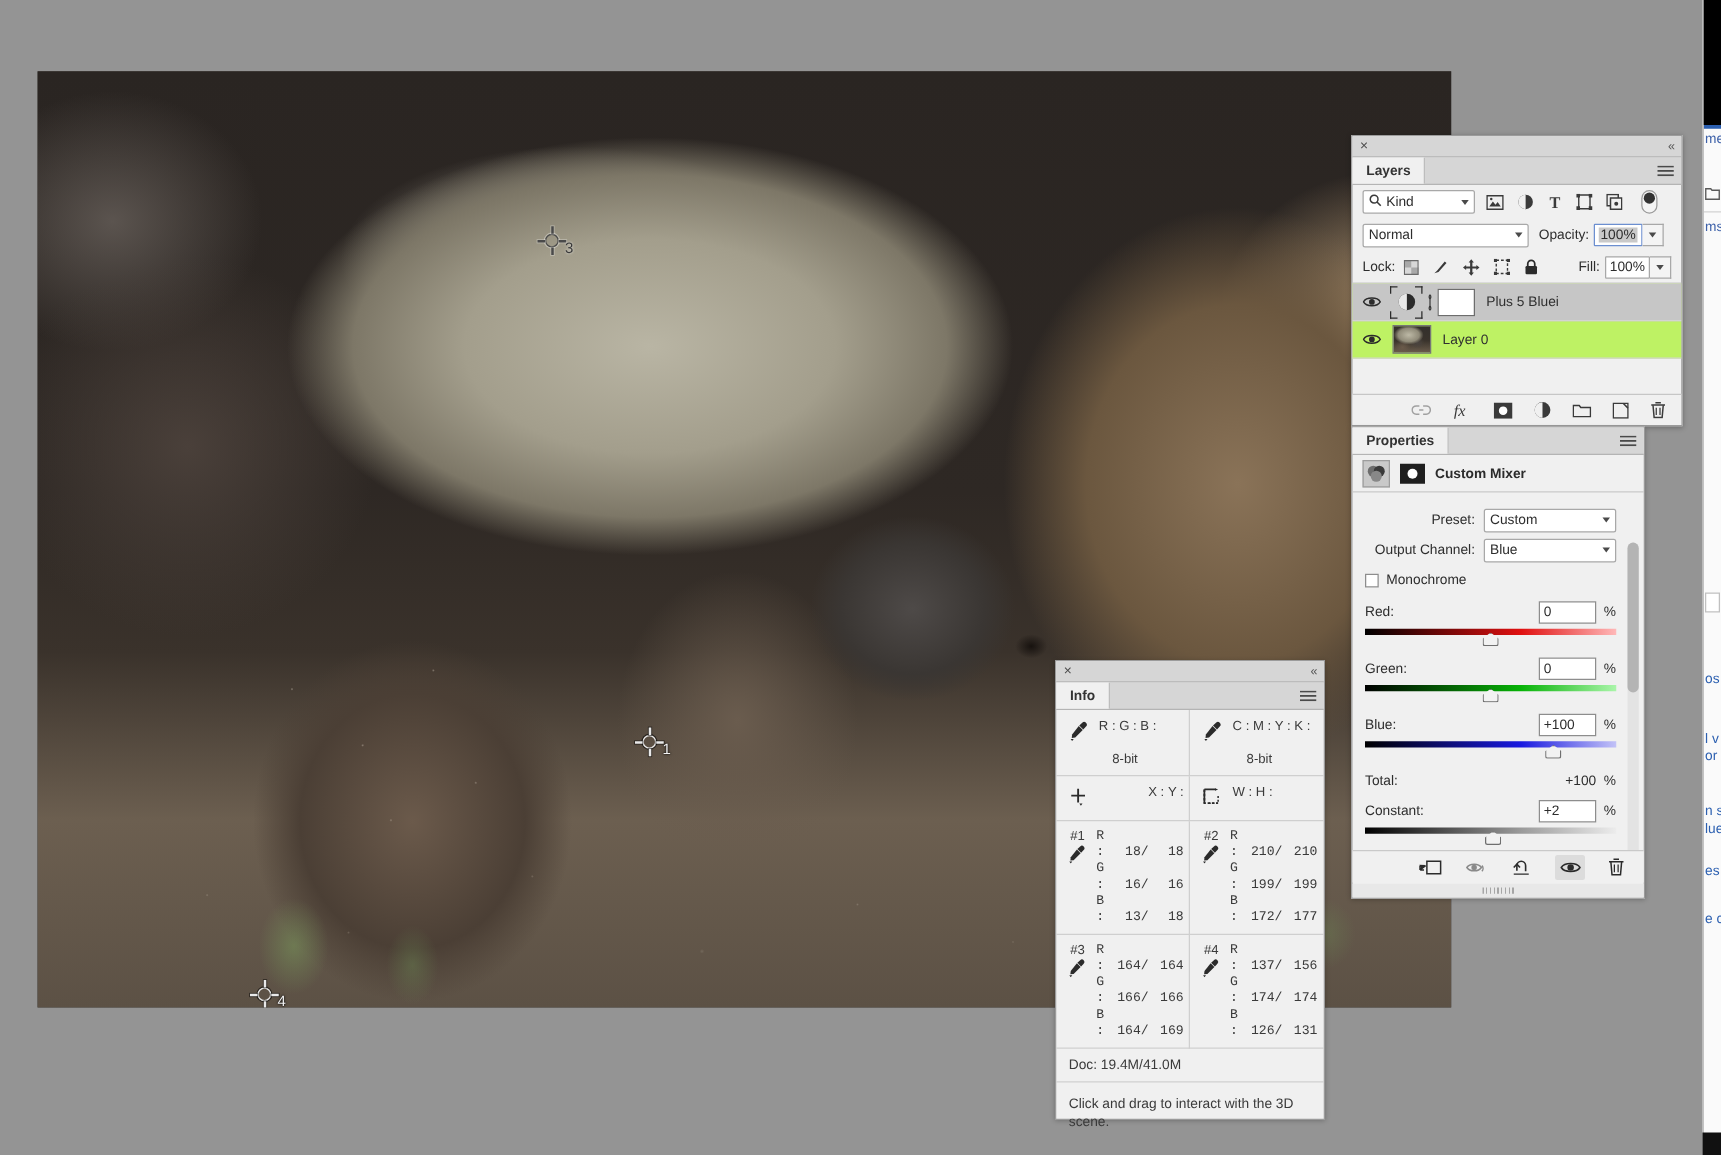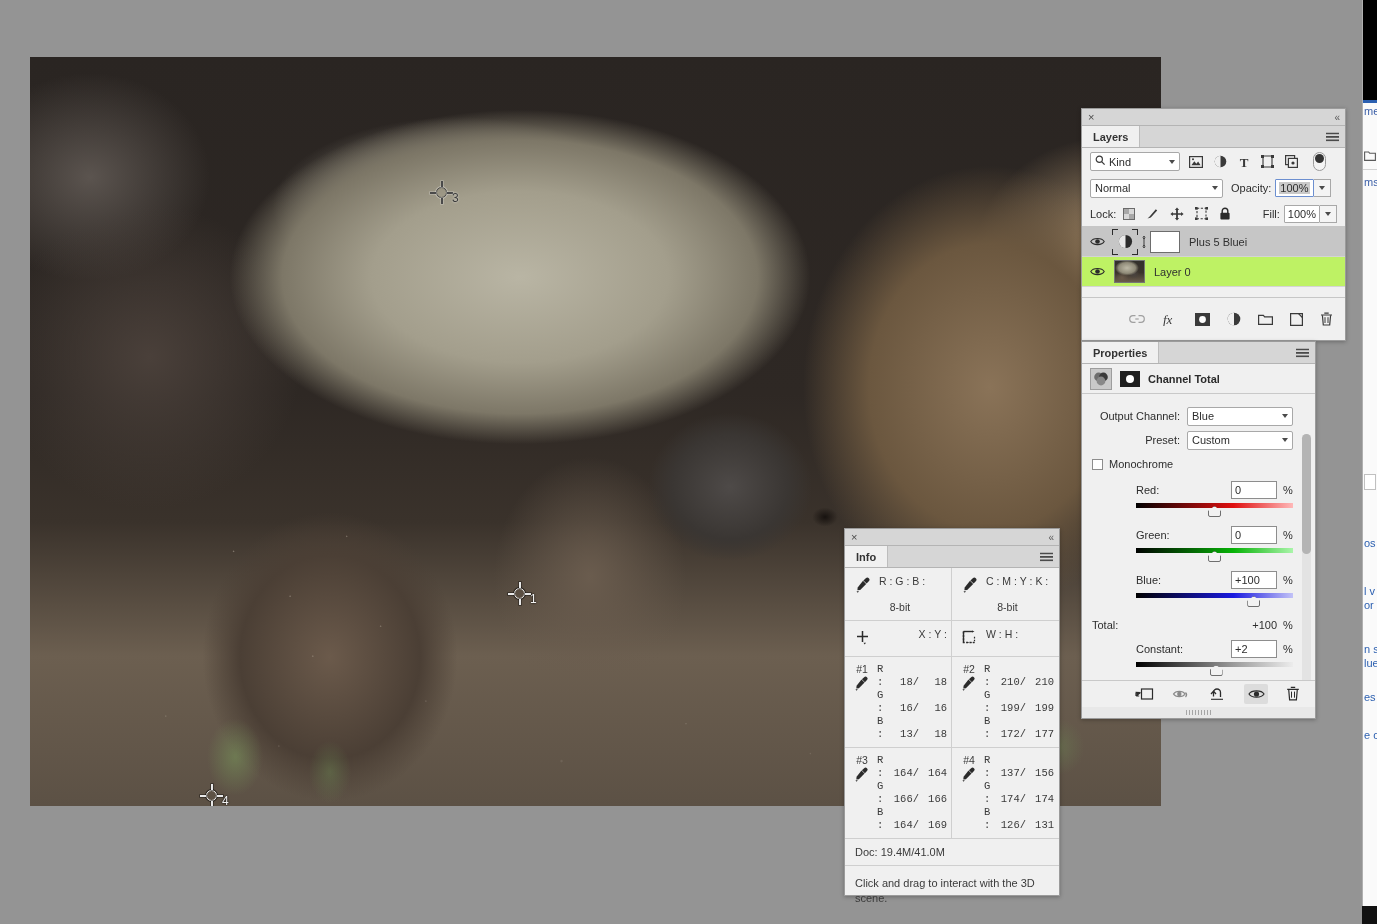--- a/index.html
+++ b/index.html
@@ -203,21 +203,21 @@
   .layer-thumb-img {
     width: 31px; height: 23px; border: 1px solid #767676; margin-left: 2px;
     background:
       radial-gradient(ellipse 14px 9px at 12px 7px, #bdb9a6 0%, #8f8a78 60%, rgba(120,115,100,0) 85%),
       radial-gradient(ellipse 7px 6px at 19px 13px, #4a4440 0%, rgba(58,52,48,0) 80%),
       radial-gradient(ellipse 8px 7px at 7px 17px, #6a5a4a 0%, rgba(90,76,62,0) 80%),
       linear-gradient(to bottom, #33302c 0%, #3a332c 55%, #6a5c4c 100%);
   }
 
   .layers-bottom {
-    position: absolute; left: 0; right: 0; bottom: 0; height: 43px;
+    position: absolute; left: 0; right: 0; bottom: 0; height: 25px;
     background: #f0f0f0; border-top: 1px solid #c6c6c6;
     display: flex; align-items: center; justify-content: flex-end;
     gap: 17px; padding-right: 12px;
   }
   .layers-bottom .lb { cursor: pointer; display: flex; align-items: center; opacity: .92; }
 
   
   #properties-panel { left: 1081px; top: 341px; width: 235px; height: 378px; }
   .prop-head {
     height: 30px; display: flex; align-items: center; padding: 0 8px;
@@ -239,21 +239,21 @@
   .prop-lbl { font-size: 11px; text-align: right; width: 90px; margin-right: 7px; }
   .prop-select {
     flex: 1; height: 19px; background: #fff; border: 1px solid #a8a8a8; border-radius: 2px;
     display: flex; align-items: center; padding: 0 4px; font-size: 11px; position: relative; cursor: pointer;
   }
   .prop-select .chev { position: absolute; right: 4px; }
 
   .mono-row { display: flex; align-items: center; padding: 6px 0 4px 10px; gap: 6px; }
   .chk { width: 11px; height: 11px; border: 1px solid #8d8d8d; background: #fff; cursor: pointer; }
 
-  .mix-group { padding: 6px 22px 0 10px; margin-left: 44px; }
+  .mix-group { padding: 6px 22px 0 10px; }
   .mix-top { display: flex; align-items: center; height: 20px; }
   .mix-name { font-size: 11px; flex: 1; }
   .mix-input {
     width: 46px; height: 18px; background: #fff; border: 1px solid #8d8d8d;
     font-size: 11px; display: flex; align-items: center; padding: 0 3px; cursor: text;
   }
   .mix-pct { font-size: 11px; margin-left: 6px; width: 10px; }
   .slider-wrap { position: relative; height: 18px; margin-top: 1px; }
   .slider-track { position: absolute; left: 0; right: 0; top: 2px; height: 5px; }
   .t-red   { background: linear-gradient(to right, #000 0%, #e01010 62%, #ffb8b8 100%); }
@@ -610,36 +610,36 @@
       <div class="adj-icon-box">
         <svg width="16" height="16" viewBox="0 0 16 16">
             <circle cx="5.6" cy="6" r="4.4" fill="#6d6d6d"></circle>
             <circle cx="10.4" cy="6" r="4.4" fill="#3a3a3a"></circle>
             <circle cx="8" cy="10" r="4.4" fill="#888"></circle>
           </svg>
       </div>
       <div class="mask-icon-box">
           <div class="dot"></div>
         </div>
-      <span class="prop-title">Channel Total</span>
+      <span class="prop-title">Custom Mixer</span>
     </div>
 
     <div class="prop-body">
+      <div class="prop-line">
+        <span class="prop-lbl">Preset:</span>
+        <div class="prop-select">
+          <span>Custom</span>
+          <span class="chev"></span>
+        </div>
+      </div>
+
       <div class="prop-line">
         <span class="prop-lbl">Output Channel:</span>
         <div class="prop-select">
           <span>Blue</span>
-          <span class="chev"></span>
-        </div>
-      </div>
-
-      <div class="prop-line">
-        <span class="prop-lbl">Preset:</span>
-        <div class="prop-select">
-          <span>Custom</span>
           <span class="chev"></span>
         </div>
       </div>
 
       <div class="mono-row">
         <span class="chk"></span>
         <span>Monochrome</span>
       </div>
 
       <div class="mix-group">

